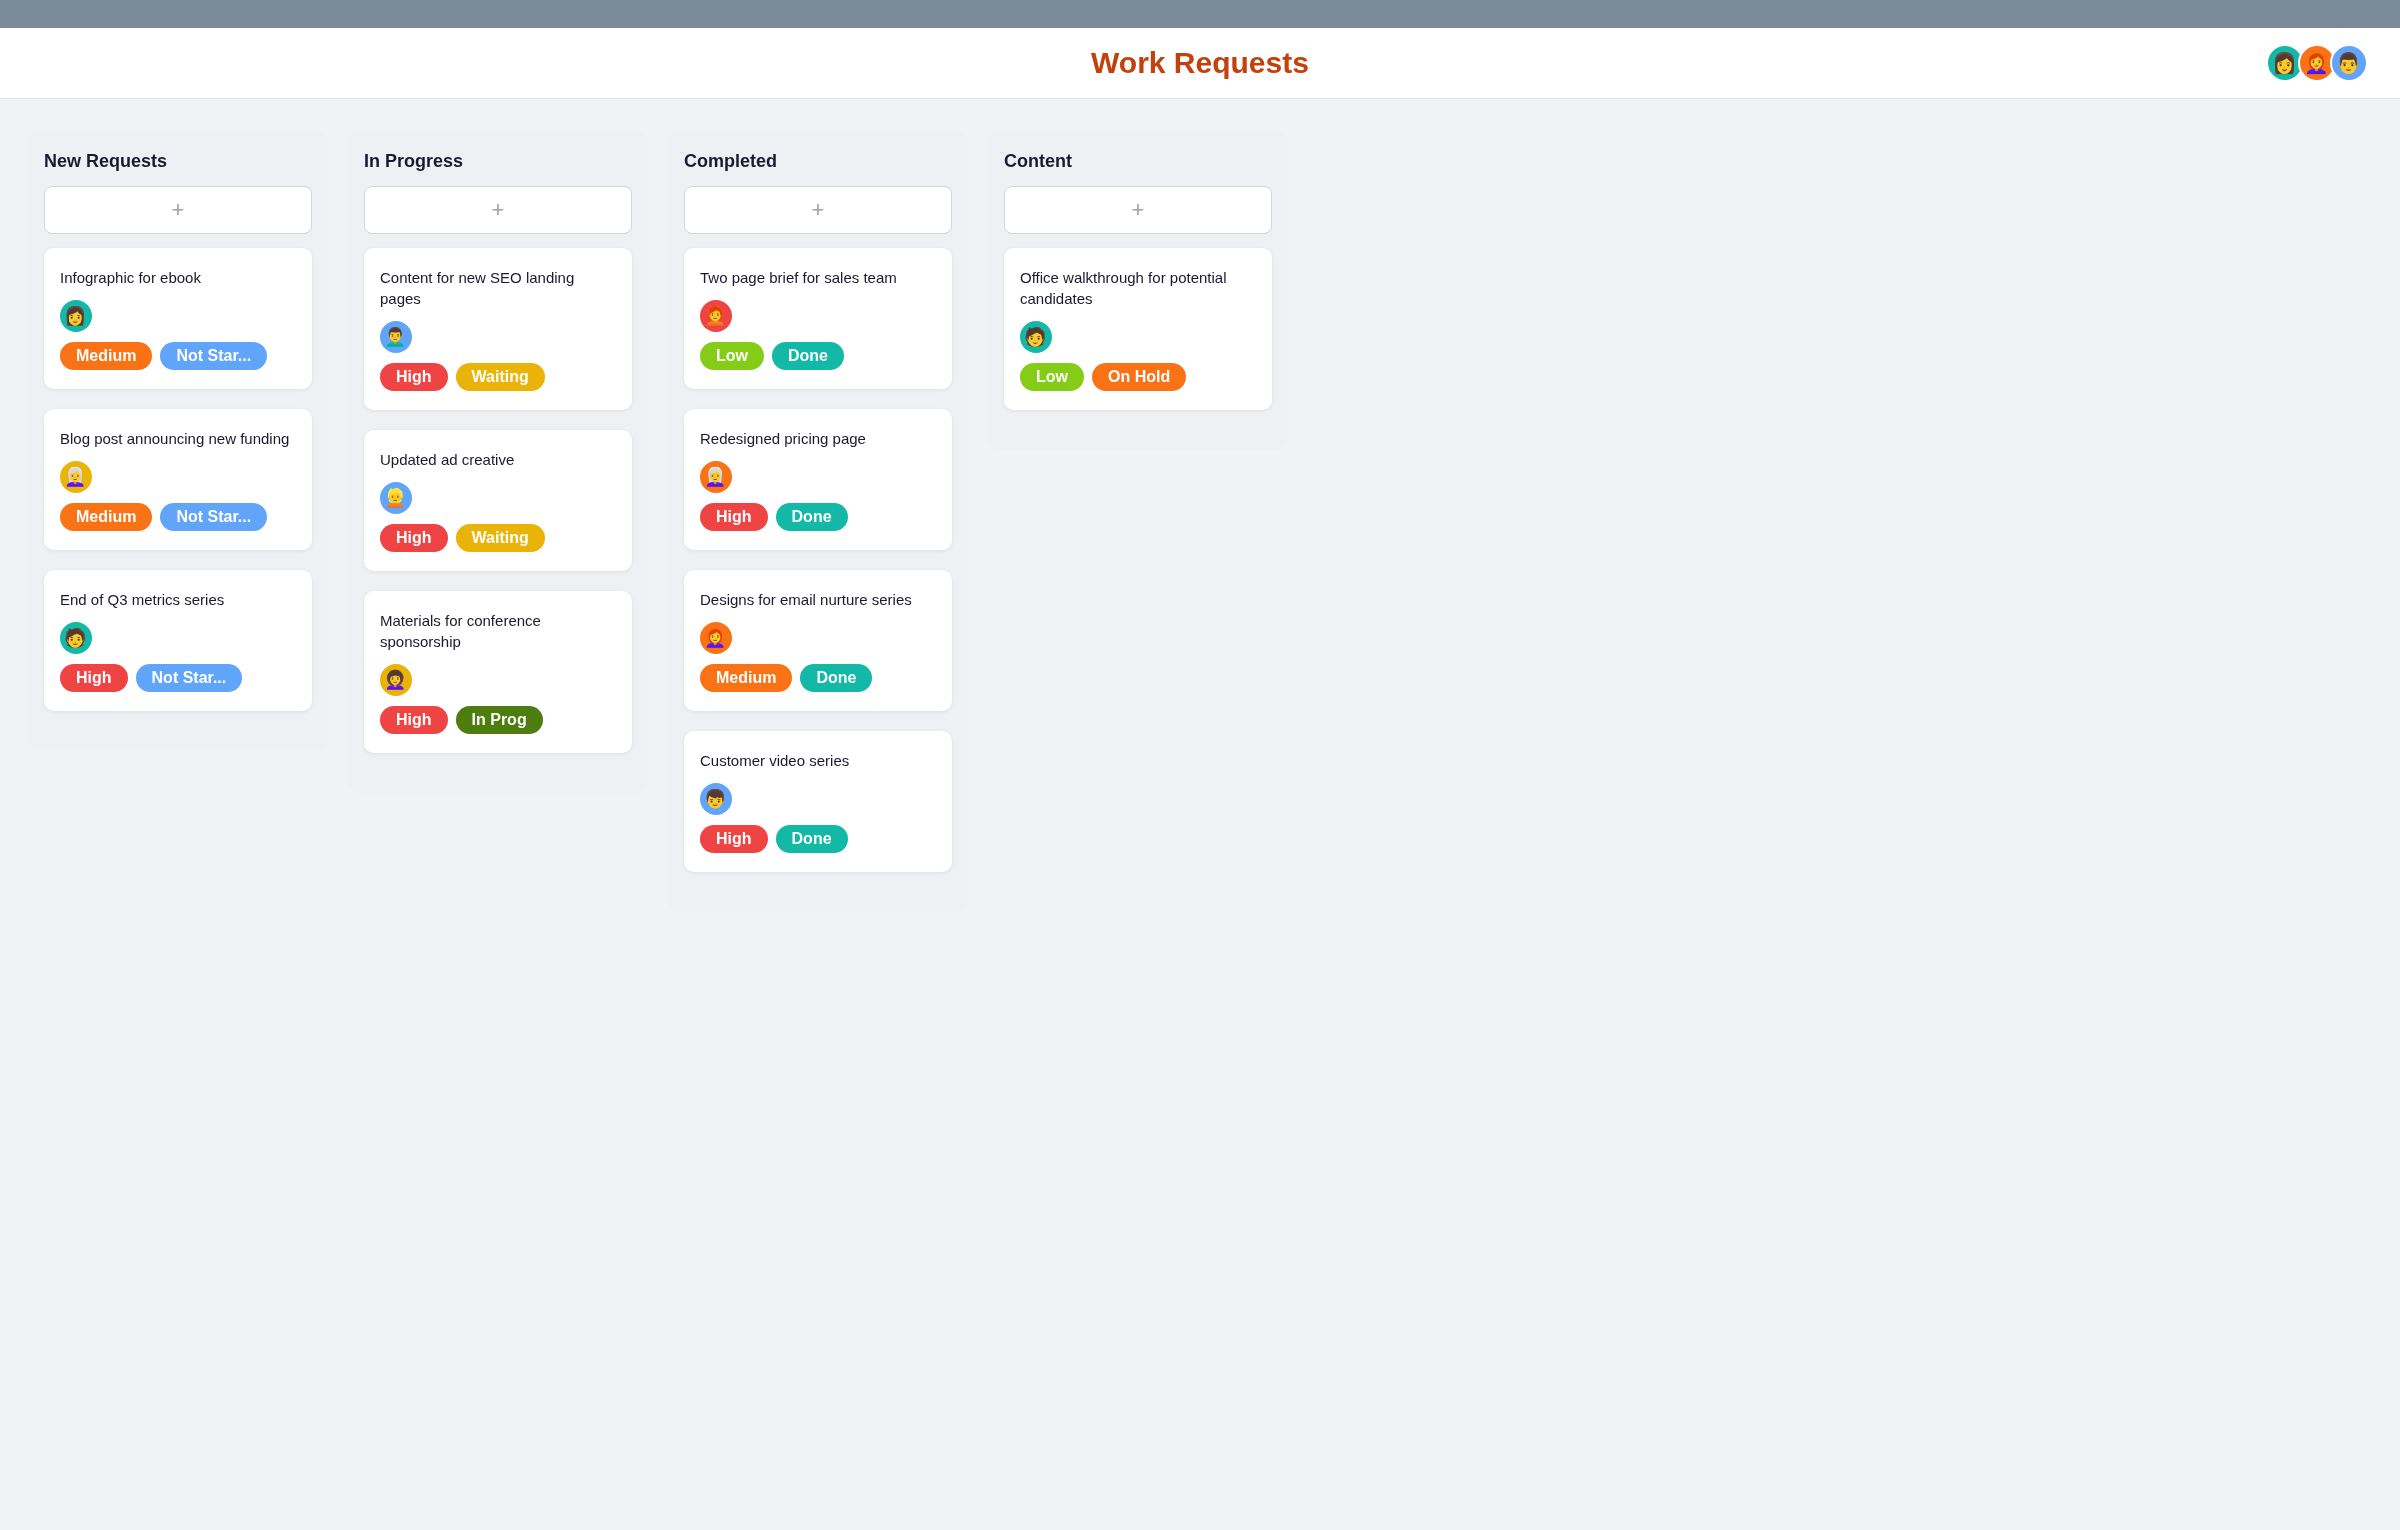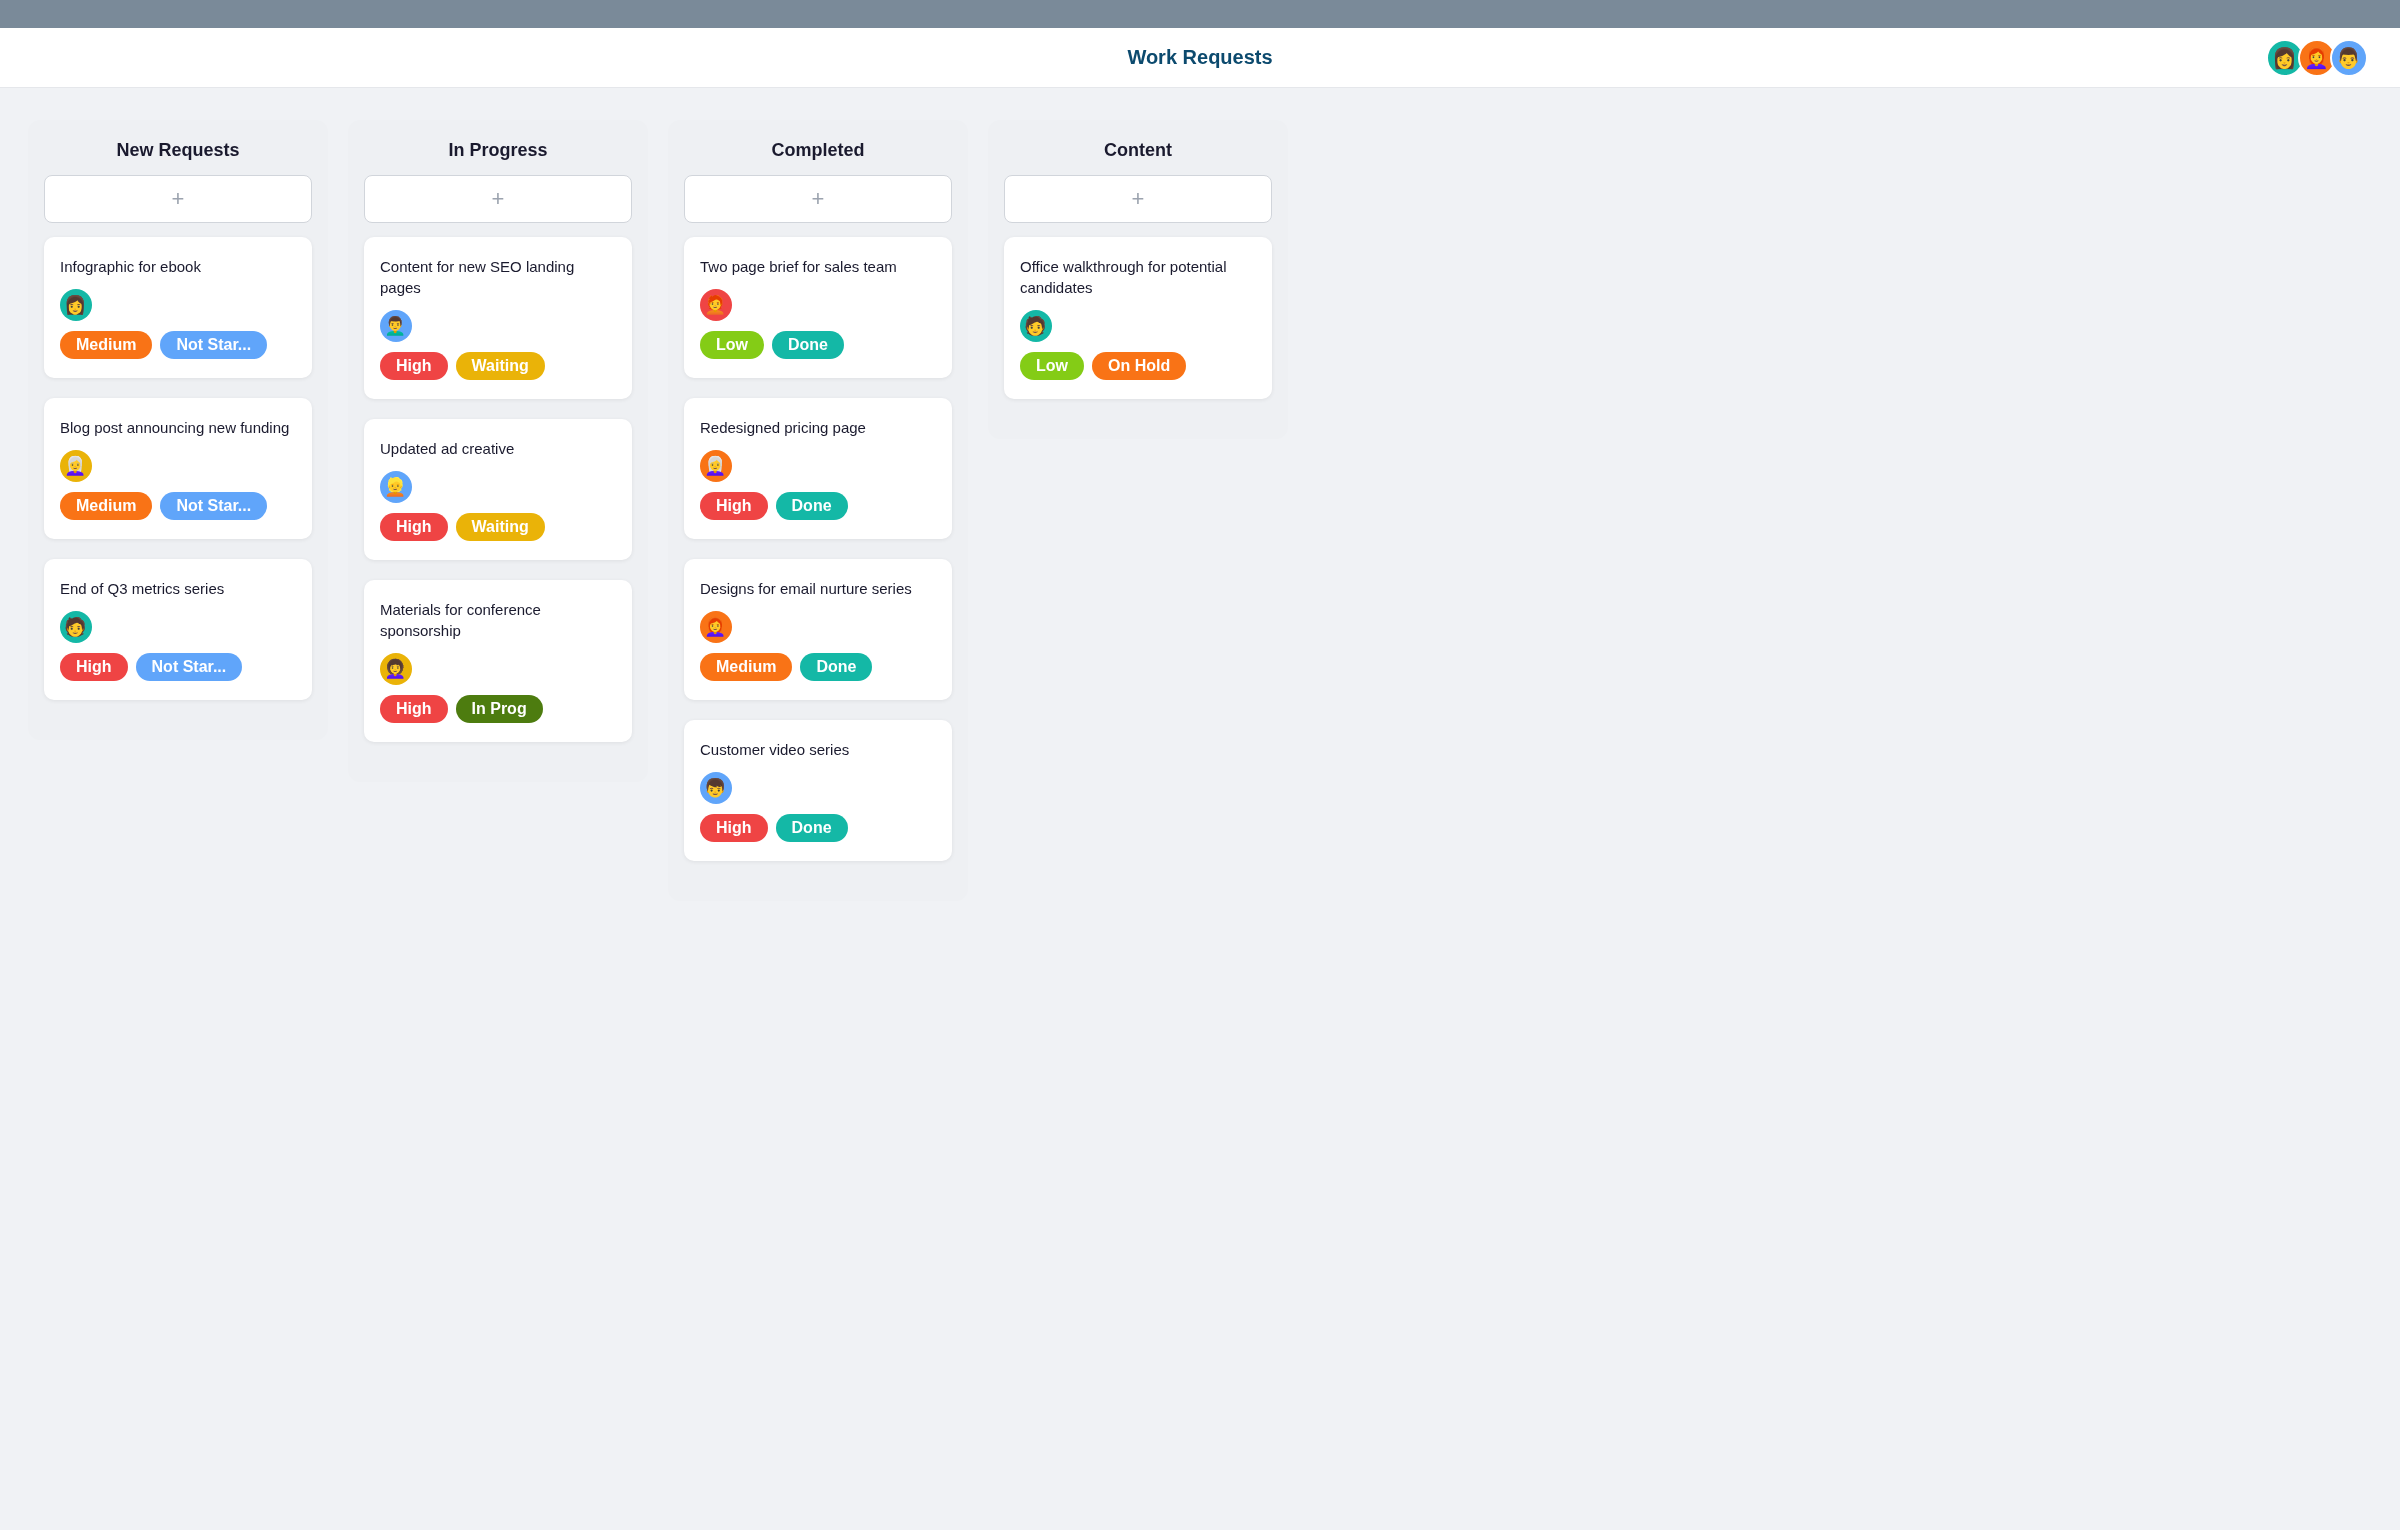--- a/index.html
+++ b/index.html
@@ -16,23 +16,23 @@
     .header {
       background: #fff;
       display: flex;
       align-items: center;
       justify-content: center;
       position: relative;
       padding: 18px 32px;
       border-bottom: 1px solid #e5e7eb;
     }
     .header-title {
-      font-size: 20px;
+      font-size: 30px;
       font-weight: 600;
-      color: #0c4a6e;
+      color: #c2410c;
     }
     .header-avatars {
       position: absolute;
       right: 32px;
       top: 50%;
       transform: translateY(-50%);
       display: flex;
       gap: -6px;
     }
     .avatar-img {
@@ -60,21 +60,20 @@
       padding: 20px 16px;
       min-width: 300px;
       width: 300px;
       flex-shrink: 0;
     }
     .column-header {
       font-size: 18px;
       font-weight: 700;
       color: #1a1a2e;
       margin-bottom: 14px;
-      text-align: center;
     }
     .add-btn {
       width: 100%;
       background: #fff;
       border: 1.5px solid #d1d5db;
       border-radius: 8px;
       padding: 10px;
       font-size: 22px;
       color: #9ca3af;
       cursor: pointer;

